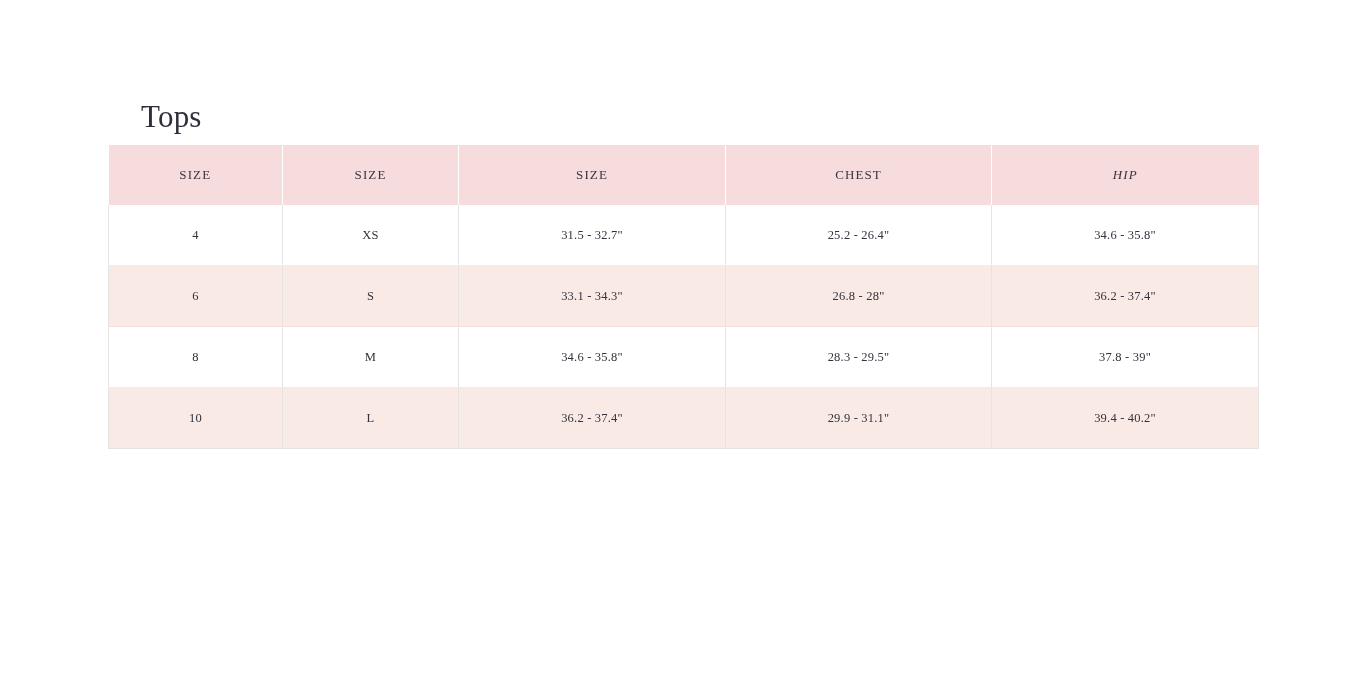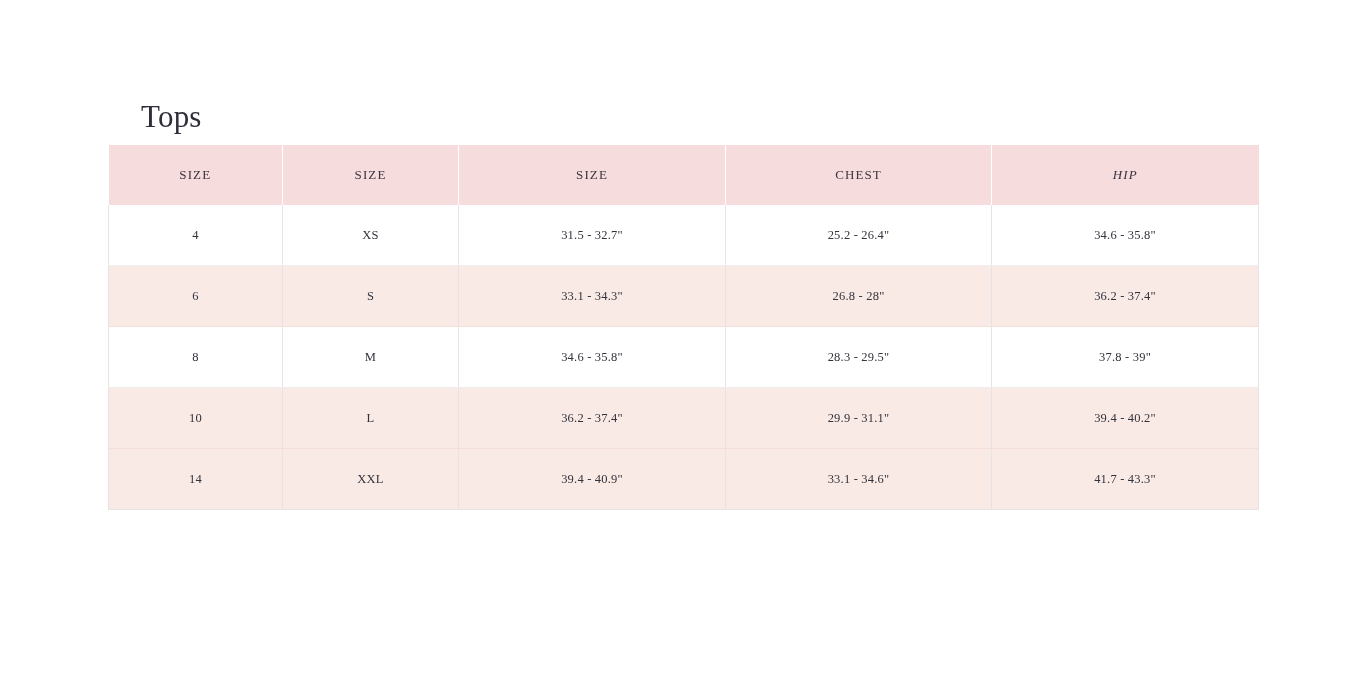--- a/index.html
+++ b/index.html
@@ -142,24 +142,17 @@
           <td>28.3 - 29.5"</td>
           <td>37.8 - 39"</td>
         </tr>
         <tr class="even">
           <td>10</td>
           <td>L</td>
           <td>36.2 - 37.4"</td>
           <td>29.9 - 31.1"</td>
           <td>39.4 - 40.2"</td>
         </tr>
-        <tr class="even">
-          <td>14</td>
-          <td>XXL</td>
-          <td>39.4 - 40.9"</td>
-          <td>33.1 - 34.6"</td>
-          <td>41.7 - 43.3"</td>
-        </tr>
       </tbody>
     </table>
   </div>
 
 </div>
 
 </body></html>

